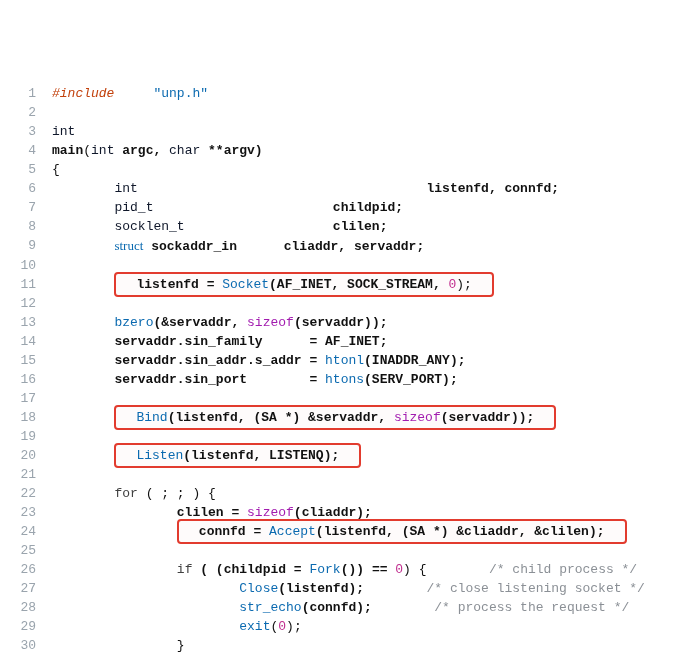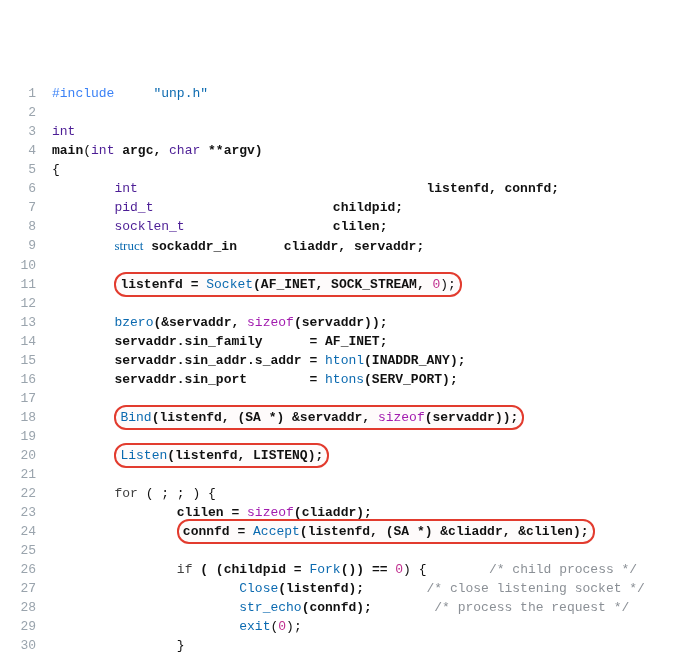--- a/index.html
+++ b/index.html
@@ -26,36 +26,36 @@
     user-select: none;
   }
   .code {
     flex: 1;
     min-width: 0;
   }
   .tok {
     display: inline;
   }
   
-  .c-pp    { color: #3b82f6; }   
+  .c-pp    { color: #c2410c; font-style: italic; }   
   .c-inc   { color: #0b6ab0; }   
   .c-kw    { color: #0b6ab0; font-family: Liberation Serif, serif; }   
-  .c-type  { color: #4c1d95; }   
+  .c-type  { color: #0f172a; }   
   .c-fn    { color: #0b6ab0; }   
   .c-ctrl  { color: #404040; }   
   .c-szof  { color: #a21caf; }   
   .c-num   { color: #c12f8f; }   
   .c-cmt   { color: #8b9096; text-align: center; }   
   .c-id    { color: #111; font-weight: bold; }
 
   .hl {
     display: inline-block;
     border: 2px solid #e23b2e;
-    border-radius: 12px;
-    padding: 1px 4px;
+    border-radius: 4px;
+    padding: 1px 20px;
     margin: -3px 0;
     background: rgba(226,59,46,0.02);
   }
 </style>
 </head>
 <body>
 
 
 
 <div id="code-root"><div class="line"><span class="gutter">1</span><span class="code"><span class="tok c-pp">#include</span><span class="tok ">     </span><span class="tok c-inc">"unp.h"</span></span></div><div class="line"><span class="gutter">2</span><span class="code"></span></div><div class="line"><span class="gutter">3</span><span class="code"><span class="tok c-type">int</span></span></div><div class="line"><span class="gutter">4</span><span class="code"><span class="tok c-id">main</span><span class="tok ">(</span><span class="tok c-type">int</span><span class="tok c-id"> argc, </span><span class="tok c-type">char</span><span class="tok c-id"> **argv)</span></span></div><div class="line"><span class="gutter">5</span><span class="code"><span class="tok ">{</span></span></div><div class="line"><span class="gutter">6</span><span class="code"><span class="tok ">        </span><span class="tok c-type">int</span><span class="tok c-id">                                     listenfd, connfd;</span></span></div><div class="line"><span class="gutter">7</span><span class="code"><span class="tok ">        </span><span class="tok c-type">pid_t</span><span class="tok c-id">                       childpid;</span></span></div><div class="line"><span class="gutter">8</span><span class="code"><span class="tok ">        </span><span class="tok c-type">socklen_t</span><span class="tok c-id">                   clilen;</span></span></div><div class="line"><span class="gutter">9</span><span class="code"><span class="tok ">        </span><span class="tok c-kw">struct</span><span class="tok "> </span><span class="tok c-id">sockaddr_in</span><span class="tok c-id">      cliaddr, servaddr;</span></span></div><div class="line"><span class="gutter">10</span><span class="code"></span></div><div class="line"><span class="gutter">11</span><span class="code"><span>        </span><span class="hl"><span class="tok c-id">listenfd = </span><span class="tok c-fn">Socket</span><span class="tok c-id">(AF_INET, SOCK_STREAM, </span><span class="tok c-num">0</span><span class="tok ">);</span></span></span></div><div class="line"><span class="gutter">12</span><span class="code"></span></div><div class="line"><span class="gutter">13</span><span class="code"><span class="tok ">        </span><span class="tok c-fn">bzero</span><span class="tok c-id">(&amp;servaddr, </span><span class="tok c-szof">sizeof</span><span class="tok c-id">(servaddr));</span></span></div><div class="line"><span class="gutter">14</span><span class="code"><span class="tok c-id">        servaddr.sin_family      = AF_INET;</span></span></div><div class="line"><span class="gutter">15</span><span class="code"><span class="tok c-id">        servaddr.sin_addr.s_addr = </span><span class="tok c-fn">htonl</span><span class="tok c-id">(INADDR_ANY);</span></span></div><div class="line"><span class="gutter">16</span><span class="code"><span class="tok c-id">        servaddr.sin_port        = </span><span class="tok c-fn">htons</span><span class="tok c-id">(SERV_PORT);</span></span></div><div class="line"><span class="gutter">17</span><span class="code"></span></div><div class="line"><span class="gutter">18</span><span class="code"><span>        </span><span class="hl"><span class="tok c-fn">Bind</span><span class="tok c-id">(listenfd, (SA *) &amp;servaddr, </span><span class="tok c-szof">sizeof</span><span class="tok c-id">(servaddr));</span></span></span></div><div class="line"><span class="gutter">19</span><span class="code"></span></div><div class="line"><span class="gutter">20</span><span class="code"><span>        </span><span class="hl"><span class="tok c-fn">Listen</span><span class="tok c-id">(listenfd, LISTENQ);</span></span></span></div><div class="line"><span class="gutter">21</span><span class="code"></span></div><div class="line"><span class="gutter">22</span><span class="code"><span class="tok ">        </span><span class="tok c-ctrl">for</span><span class="tok "> ( ; ; ) {</span></span></div><div class="line"><span class="gutter">23</span><span class="code"><span class="tok c-id">                clilen = </span><span class="tok c-szof">sizeof</span><span class="tok c-id">(cliaddr);</span></span></div><div class="line"><span class="gutter">24</span><span class="code"><span>                </span><span class="hl"><span class="tok c-id">connfd = </span><span class="tok c-fn">Accept</span><span class="tok c-id">(listenfd, (SA *) &amp;cliaddr, &amp;clilen);</span></span></span></div><div class="line"><span class="gutter">25</span><span class="code"></span></div><div class="line"><span class="gutter">26</span><span class="code"><span class="tok ">                </span><span class="tok c-ctrl">if</span><span class="tok c-id"> ( (childpid = </span><span class="tok c-fn">Fork</span><span class="tok c-id">()) == </span><span class="tok c-num">0</span><span class="tok ">) {        </span><span class="tok c-cmt">/* child process */</span></span></div><div class="line"><span class="gutter">27</span><span class="code"><span class="tok ">                        </span><span class="tok c-fn">Close</span><span class="tok c-id">(listenfd);        </span><span class="tok c-cmt">/* close listening socket */</span></span></div><div class="line"><span class="gutter">28</span><span class="code"><span class="tok ">                        </span><span class="tok c-fn">str_echo</span><span class="tok c-id">(connfd);        </span><span class="tok c-cmt">/* process the request */</span></span></div><div class="line"><span class="gutter">29</span><span class="code"><span class="tok ">                        </span><span class="tok c-fn">exit</span><span class="tok ">(</span><span class="tok c-num">0</span><span class="tok ">);</span></span></div><div class="line"><span class="gutter">30</span><span class="code"><span class="tok ">                }</span></span></div><div class="line"><span class="gutter">31</span><span class="code"><span class="tok ">                </span><span class="tok c-fn">Close</span><span class="tok c-id">(connfd);                        </span><span class="tok c-cmt">/* parent closes connected socket */</span></span></div></div>

